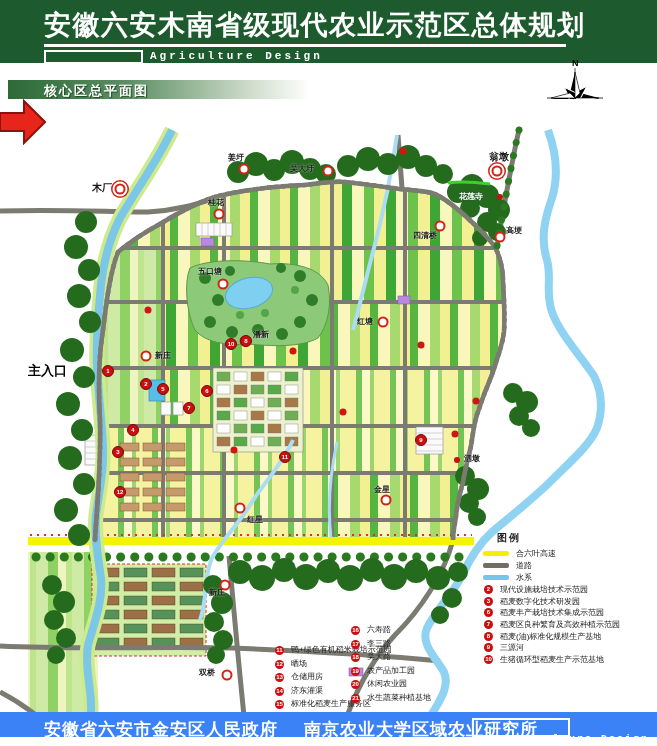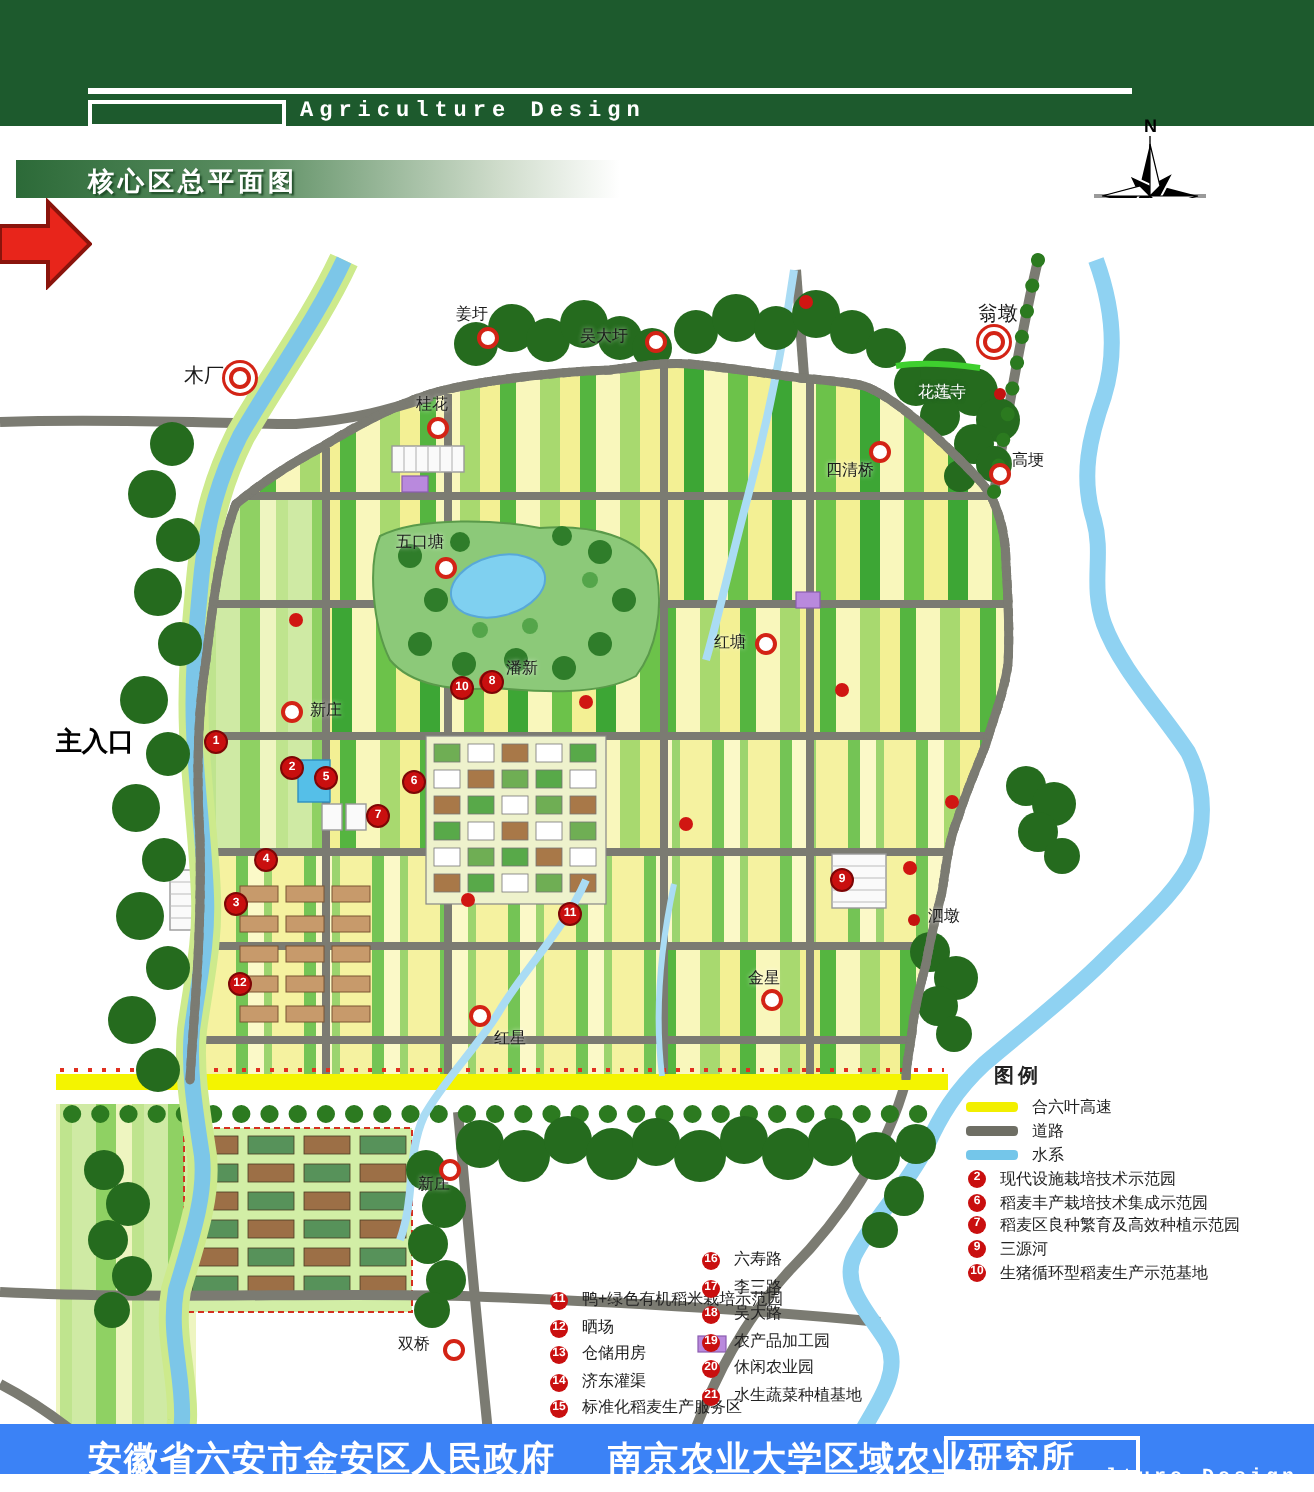--- a/index.html
+++ b/index.html
@@ -23,21 +23,21 @@
   .compass{position:absolute;left:545px;top:60px;width:60px;height:70px;}
   .compass .n{position:absolute;left:27px;top:-2px;font-size:9px;font-weight:bold;color:#000;}
   .scalebar{position:absolute;left:512px;top:124px;width:130px;}
   .sb-bar{position:relative;height:4px;width:112px;margin-left:8px;border:1px solid #111;display:flex;}
   .sb-bar i{display:block;height:100%;}
   .sb-labels{position:relative;height:12px;font-size:9px;font-weight:bold;color:#111;}
   .sb-labels span{position:absolute;top:1px;}
   
   .map{position:absolute;left:0;top:99px;width:657px;height:613px;}
   .map svg{position:absolute;left:0;top:0;}
-  .plabel{position:absolute;font-size:8px;font-weight:normal;color:#1a1a1a;white-space:nowrap;
+  .plabel{position:absolute;font-size:8px;font-weight:bold;color:#1a1a1a;white-space:nowrap;
           transform:translate(0,-50%);text-shadow:0 0 2px rgba(255,255,255,.8);}
   .plabel.light{color:#fff;text-shadow:0 0 2px #1d4a26;}
   .plabel.big{font-size:10px;}
   .ring{position:absolute;width:7px;height:7px;border:2px solid #d32315;border-radius:50%;
         background:#fff;transform:translate(-50%,-50%);}
   .ring.big{box-shadow:0 0 0 2px #fff,0 0 0 3.5px #d32315;}
   .sdot{position:absolute;width:6px;height:6px;background:#c41210;border-radius:50%;
         transform:translate(-50%,-50%);}
   .ndot{position:absolute;width:10px;height:10px;background:#c90f0f;border:1px solid #7d0606;
         border-radius:50%;color:#fff;font-size:6px;line-height:10px;text-align:center;
@@ -68,20 +68,21 @@
   .ftr-box{position:absolute;left:472px;top:6px;width:94px;height:15px;border:2px solid #fff;}
   .ftr-sub{position:absolute;right:8px;top:22px;color:#fff;font-size:10px;font-weight:bold;
            letter-spacing:2px;font-family:"Liberation Mono","DejaVu Sans Mono",monospace;}
 </style>
 </head>
 <body>
 
 <div class="page">
 
   <div class="hdr">
+    <div class="hdr-title">安徽六安木南省级现代农业示范区总体规划</div>
     <div class="hdr-rule"></div>
     <div class="hdr-box"></div>
     <div class="hdr-sub">Agriculture Design</div>
   </div>
 
   <div class="secbar">
     <span>核心区总平面图</span>
   </div>
 
   <div class="compass">
@@ -419,26 +420,34 @@
             <div class="lswatch" style="background: rgb(116, 198, 234);"></div>
             <div class="ltxt">水系</div>
           </div>
         </div>
       <div id="legend-items">
           <div class="litem">
             <div class="lnum">2</div>
             <div class="ltxt">现代设施栽培技术示范园</div>
           </div>
           <div class="litem">
+            <div class="lnum">3</div>
+            <div class="ltxt">稻麦数字化技术研发园</div>
+          </div>
+          <div class="litem">
             <div class="lnum">6</div>
             <div class="ltxt">稻麦丰产栽培技术集成示范园</div>
           </div>
           <div class="litem">
             <div class="lnum">7</div>
             <div class="ltxt">稻麦区良种繁育及高效种植示范园</div>
+          </div>
+          <div class="litem">
+            <div class="lnum">8</div>
+            <div class="ltxt">稻麦(油)标准化规模生产基地</div>
           </div>
           <div class="litem">
             <div class="lnum">9</div>
             <div class="ltxt">三源河</div>
           </div>
           <div class="litem">
             <div class="lnum">10</div>
             <div class="ltxt">生猪循环型稻麦生产示范基地</div>
           </div>
         </div>

